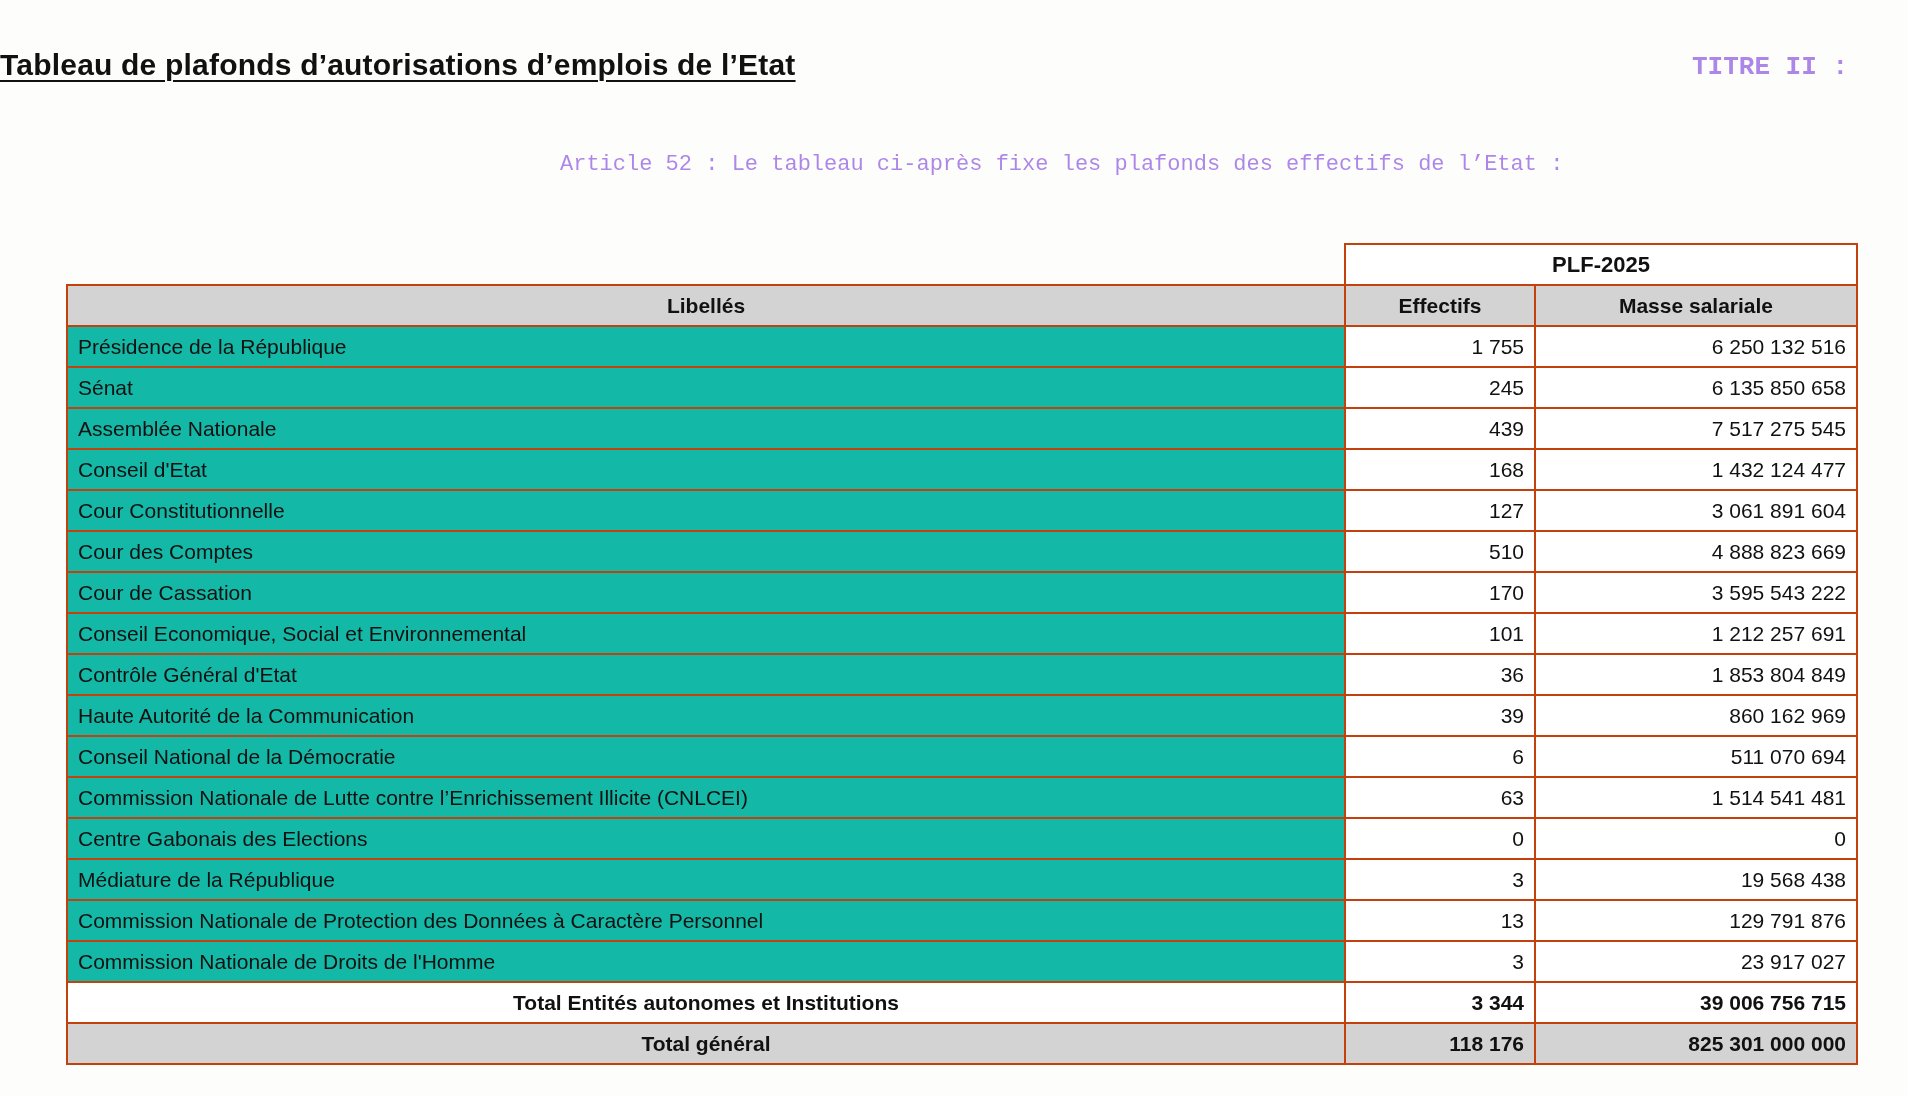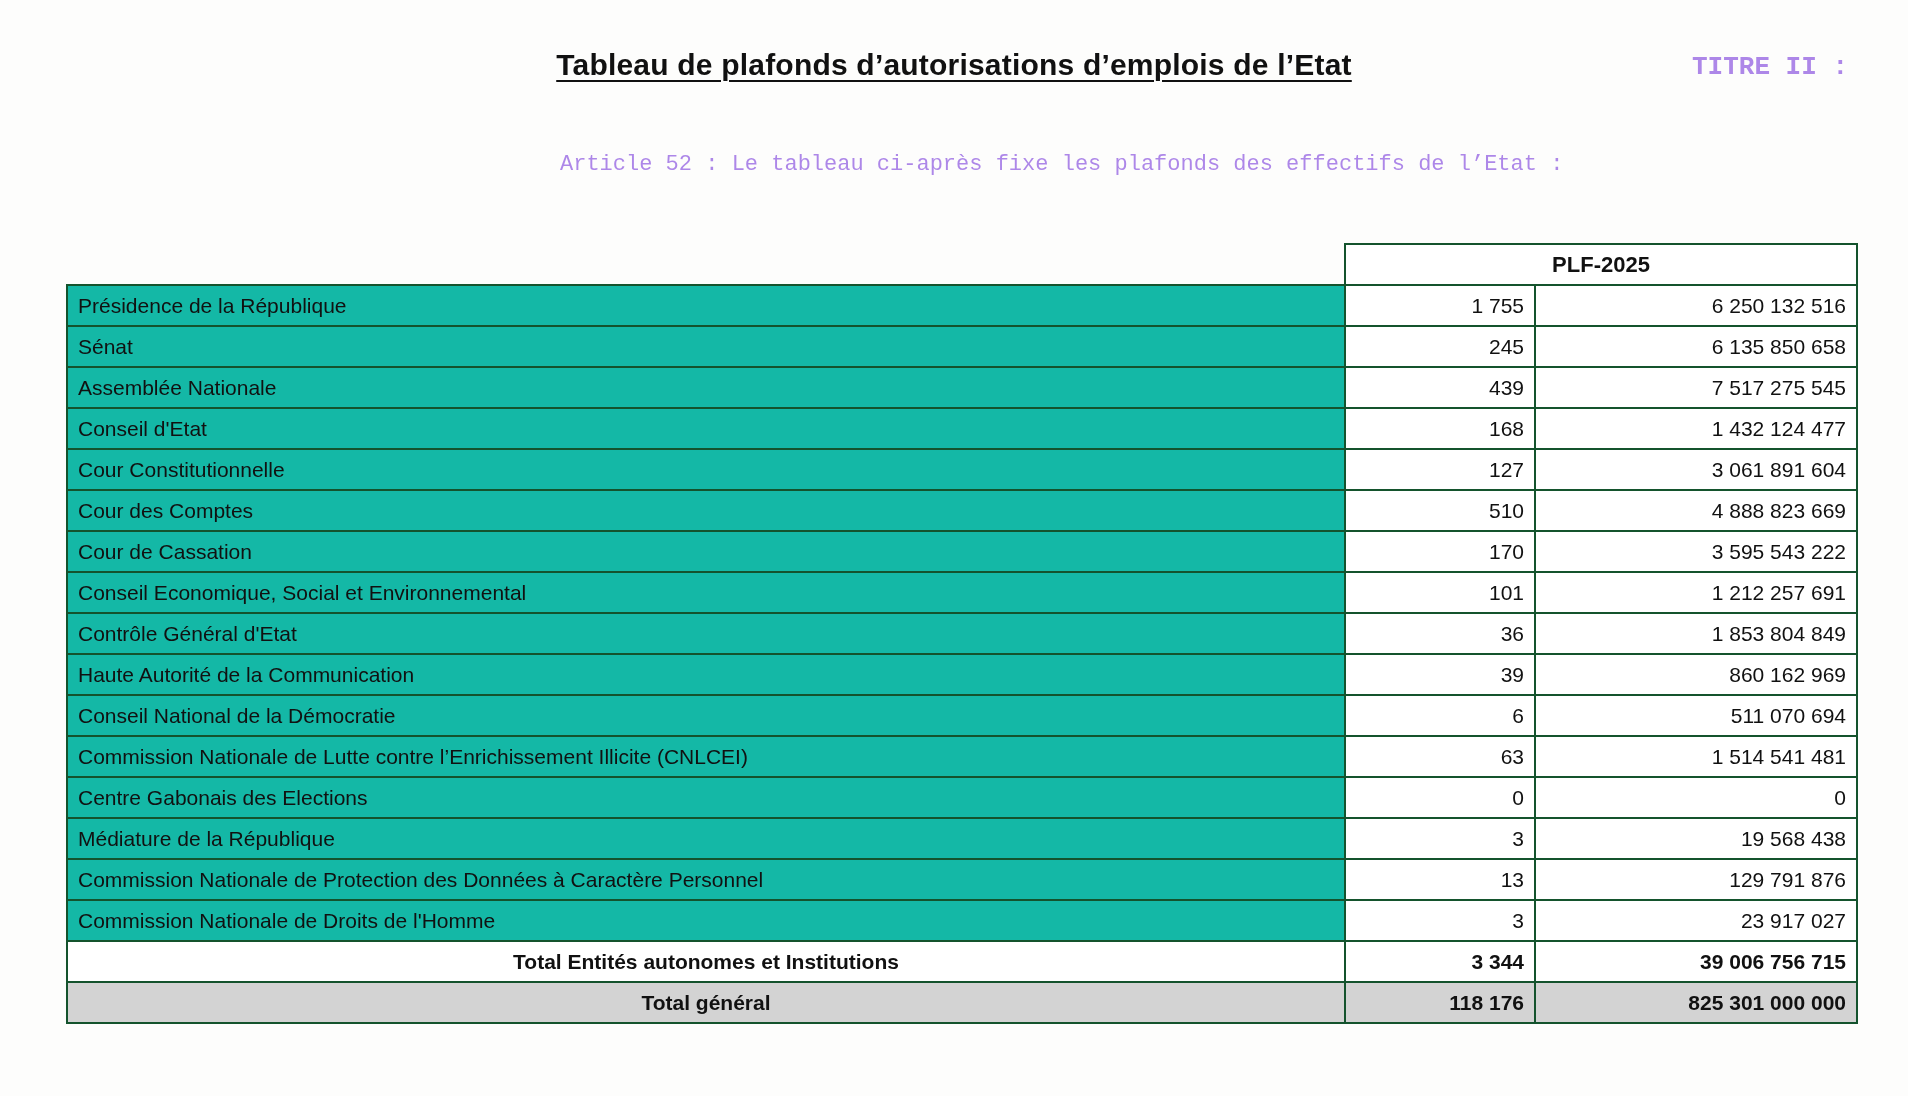--- a/index.html
+++ b/index.html
@@ -28,21 +28,21 @@
     font-family: Liberation Mono, monospace;
     white-space: nowrap;
     pointer-events: none;
     user-select: none;
   }
   .title-block {
     position: absolute;
     top: 44px;
     left: 0;
     width: 100%;
-    text-align: center;
+    text-align: left;
   }
   .title-line {
     font-size: 30px;
     font-weight: bold;
     letter-spacing: .2px;
     line-height: 1.42;
     display: inline-block;
     text-decoration: underline;
     text-underline-offset: 5px;
     text-decoration-thickness: 2px;
@@ -56,21 +56,21 @@
     left: 66px;
     width: 1790px;
   }
   table.plf {
     border-collapse: collapse;
     width: 100%;
     font-size: 21px;
     table-layout: fixed;
   }
   table.plf th, table.plf td {
-    border: 2px solid #14532d;
+    border: 2px solid #c2410c;
     padding: 0 10px;
     height: 39px;
     vertical-align: middle;
   }
   col.c-lib { width: 1278px; }
   col.c-eff { width: 190px; }
   col.c-mas { width: 322px; }
 
   .hdr-top-empty {
     border-left: none !important;
@@ -136,20 +136,25 @@
       <colgroup>
         <col class="c-lib">
           <col class="c-eff">
           <col class="c-mas">
       </colgroup>
       <thead>
         <tr>
           <th class="hdr-top-empty"></th>
           <th class="hdr-plf" colspan="2">PLF-2025</th>
         </tr>
+        <tr class="hdr-band">
+          <th>Libellés</th>
+          <th>Effectifs</th>
+          <th>Masse salariale</th>
+        </tr>
       </thead>
       <tbody>
           <tr>
             <td class="lib">Présidence de la République</td>
             <td class="num">1 755</td>
             <td class="num">6 250 132 516</td>
           </tr>
           <tr>
             <td class="lib">Sénat</td>
             <td class="num">245</td>

